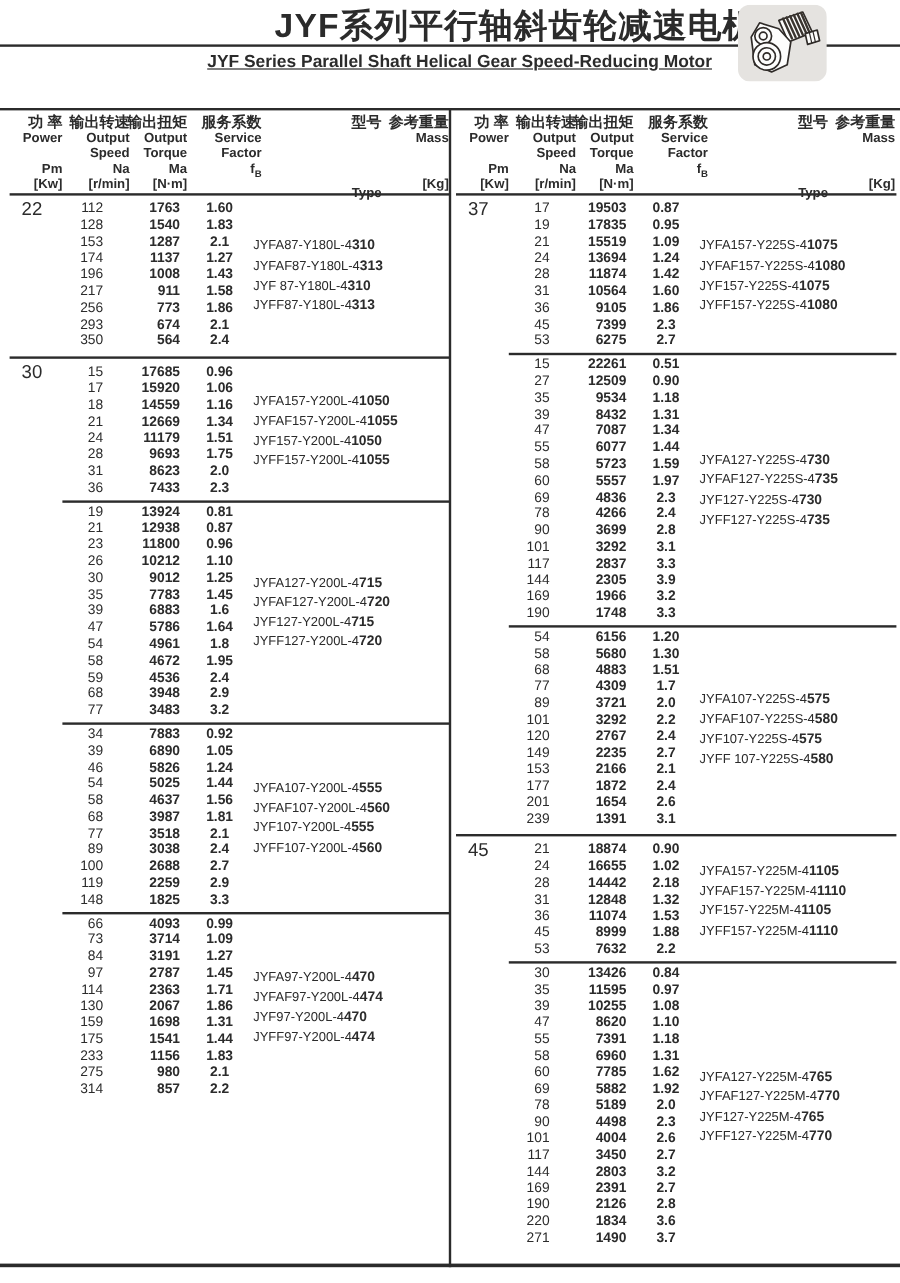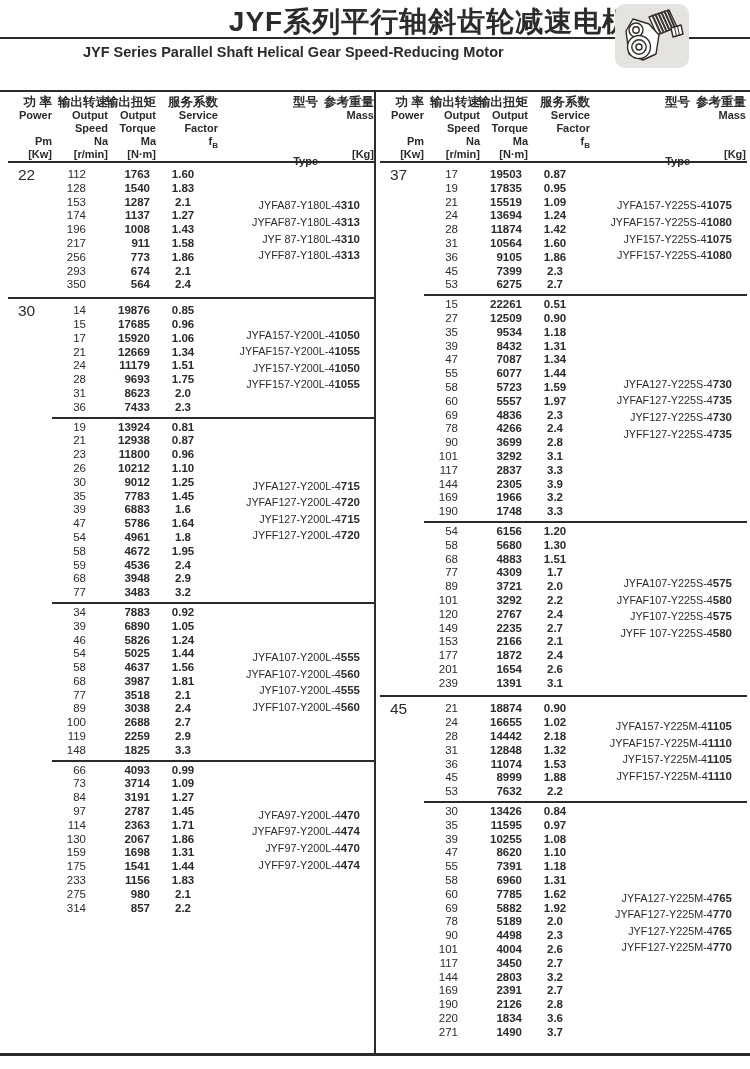--- a/index.html
+++ b/index.html
@@ -2,22 +2,22 @@
 <html><head>
 <meta charset="utf-8">
 <style>
   html,body{margin:0;padding:0;background:#fff;}
   .page{position:relative;width:750px;height:1069px;background:#ffffff;overflow:hidden;
         font-family:"Liberation Sans",sans-serif;color:#2b2b2b;}
   
   .title-zh{position:absolute;top:3px;left:130px;width:600px;text-align:center;
             font-size:28px;font-weight:bold;letter-spacing:1px;white-space:nowrap;}
   .title-rule{position:absolute;top:37px;left:0;width:750px;height:2px;background:#2b2b2b;}
-  .title-en{position:absolute;top:44px;left:83px;width:600px;text-align:left;
-            font-size:14.5px;font-weight:bold;white-space:nowrap;}
+  .title-en{position:absolute;top:44px;left:83px;width:600px;text-align:center;
+            font-size:14.5px;font-weight:bold;white-space:nowrap;text-decoration:underline;}
   .motor-icon{position:absolute;top:4px;left:615px;width:74px;height:64px;z-index:2;}
   
   .top-rule{position:absolute;top:90px;left:0;width:750px;height:2px;background:#2b2b2b;}
   .center-divider{position:absolute;top:90px;left:374px;width:2px;height:966px;background:#2b2b2b;}
   .bottom-rule{position:absolute;top:1053px;left:0;width:750px;height:3px;background:#2b2b2b;}
   .tbl{position:absolute;top:92px;width:367px;}
   #tleft{left:8px;} #tright{left:380px;}
   
   .thead{height:71px;border-bottom:2px solid #2b2b2b;display:flex;padding-top:3px;box-sizing:border-box;}
   .hc{display:flex;flex-direction:column;align-items:flex-end;}
@@ -31,21 +31,21 @@
   .sec-sep{height:2px;background:#2b2b2b;}
   .blk-sep{height:2px;background:#2b2b2b;margin-left:44px;}
   .block{position:relative;padding:2px 0;}
   .row{display:flex;height:13.8px;line-height:13.8px;font-size:11.5px;}
   .cell{white-space:nowrap;}
   .c-speed{width:78px;text-align:right;}
   .c-torque{width:64px;text-align:right;font-weight:bold;}
   .c-factor{width:66px;text-align:center;font-weight:bold;}
   .power-label{position:absolute;left:10px;top:4px;font-size:15.5px;line-height:16px;}
   .types{position:absolute;left:203px;right:15px;top:50%;transform:translateY(-50%);}
-  .type-row{display:flex;justify-content:flex-end;align-items:center;height:16.6px;margin-left:31px;}
+  .type-row{display:flex;justify-content:flex-start;align-items:center;height:16.6px;}
   .type-name{font-size:10.8px;white-space:nowrap;}
   .mass-val{font-size:11.5px;font-weight:bold;white-space:nowrap;}
 </style>
 </head>
 <body>
 
 <div class="page">
 
   <div class="title-zh">JYF系列平行轴斜齿轮减速电机</div>
   <div class="title-rule"></div>
@@ -185,33 +185,33 @@
                 <span class="mass-val">313</span>
               </div>
             </div>
           </div>
         </div>
         <div class="sec-sep"></div>
         <div class="section">
           <div class="power-label">30</div>
           <div class="block">
             <div class="row">
-              <div class="cell c-speed">14</div>
-              <div class="cell c-torque">19876</div>
-              <div class="cell c-factor">0.85</div>
-            </div>
-            <div class="row">
               <div class="cell c-speed">15</div>
               <div class="cell c-torque">17685</div>
               <div class="cell c-factor">0.96</div>
             </div>
             <div class="row">
               <div class="cell c-speed">17</div>
               <div class="cell c-torque">15920</div>
               <div class="cell c-factor">1.06</div>
+            </div>
+            <div class="row">
+              <div class="cell c-speed">18</div>
+              <div class="cell c-torque">14559</div>
+              <div class="cell c-factor">1.16</div>
             </div>
             <div class="row">
               <div class="cell c-speed">21</div>
               <div class="cell c-torque">12669</div>
               <div class="cell c-factor">1.34</div>
             </div>
             <div class="row">
               <div class="cell c-speed">24</div>
               <div class="cell c-torque">11179</div>
               <div class="cell c-factor">1.51</div>

